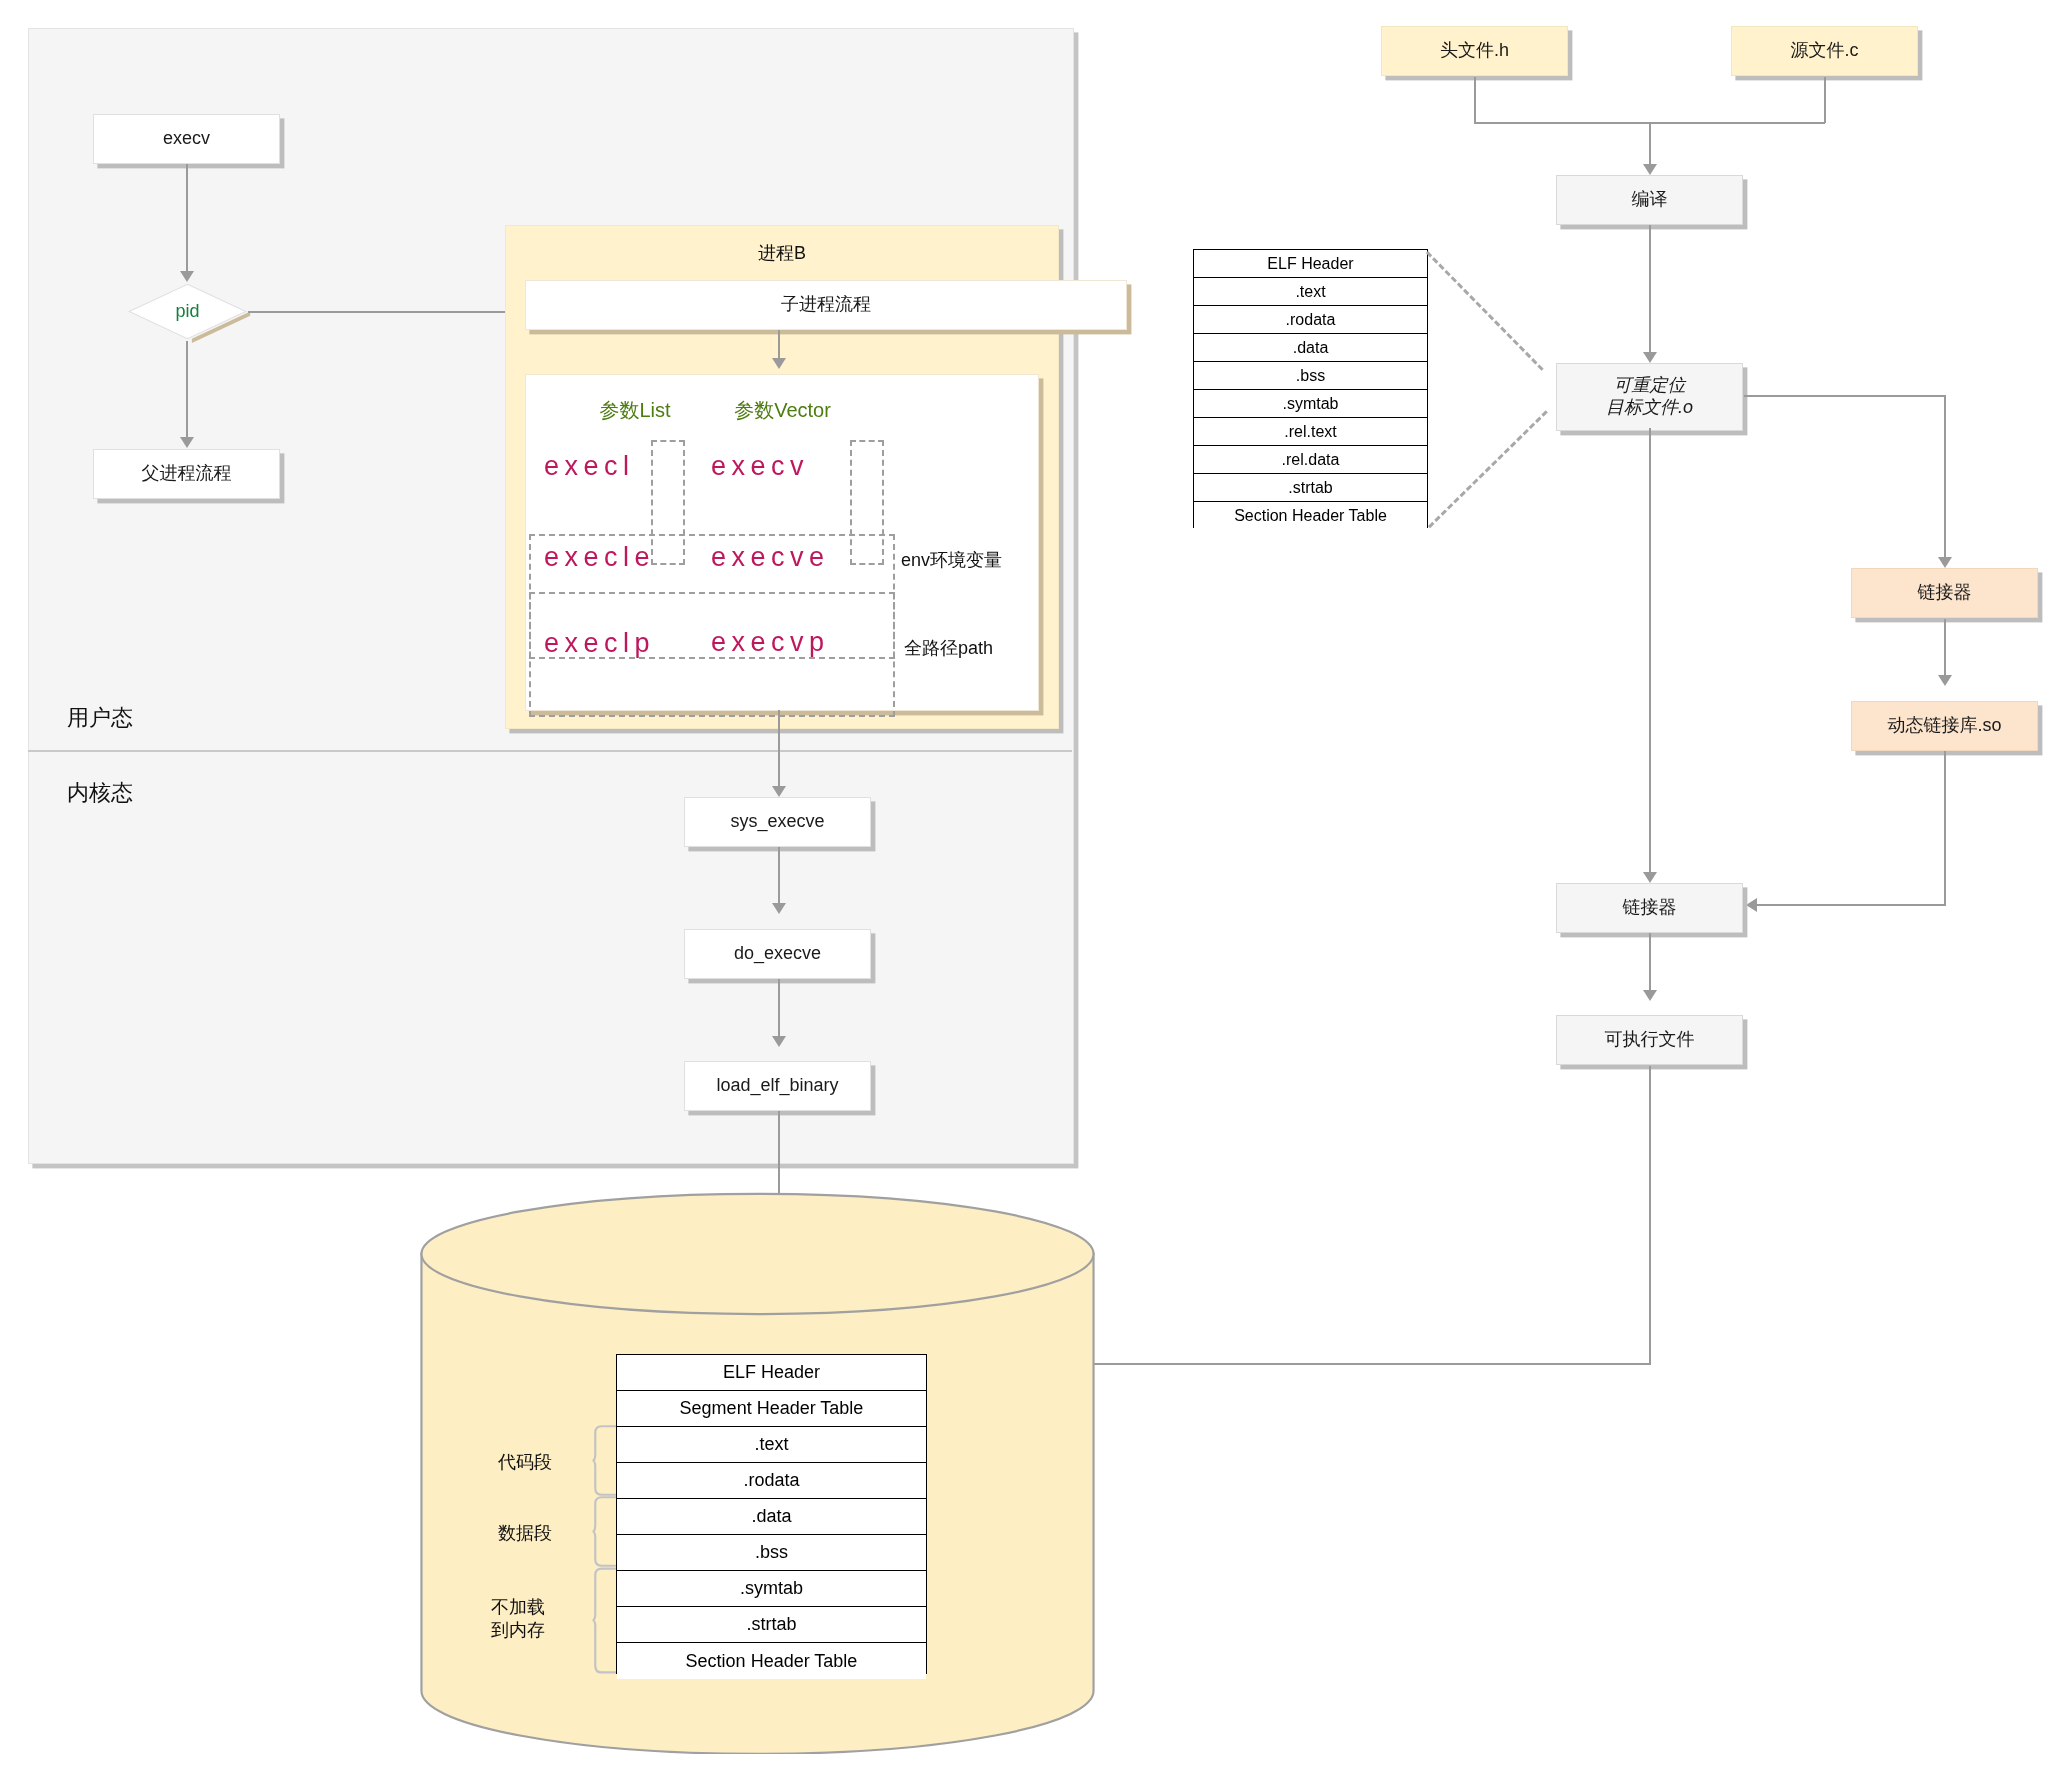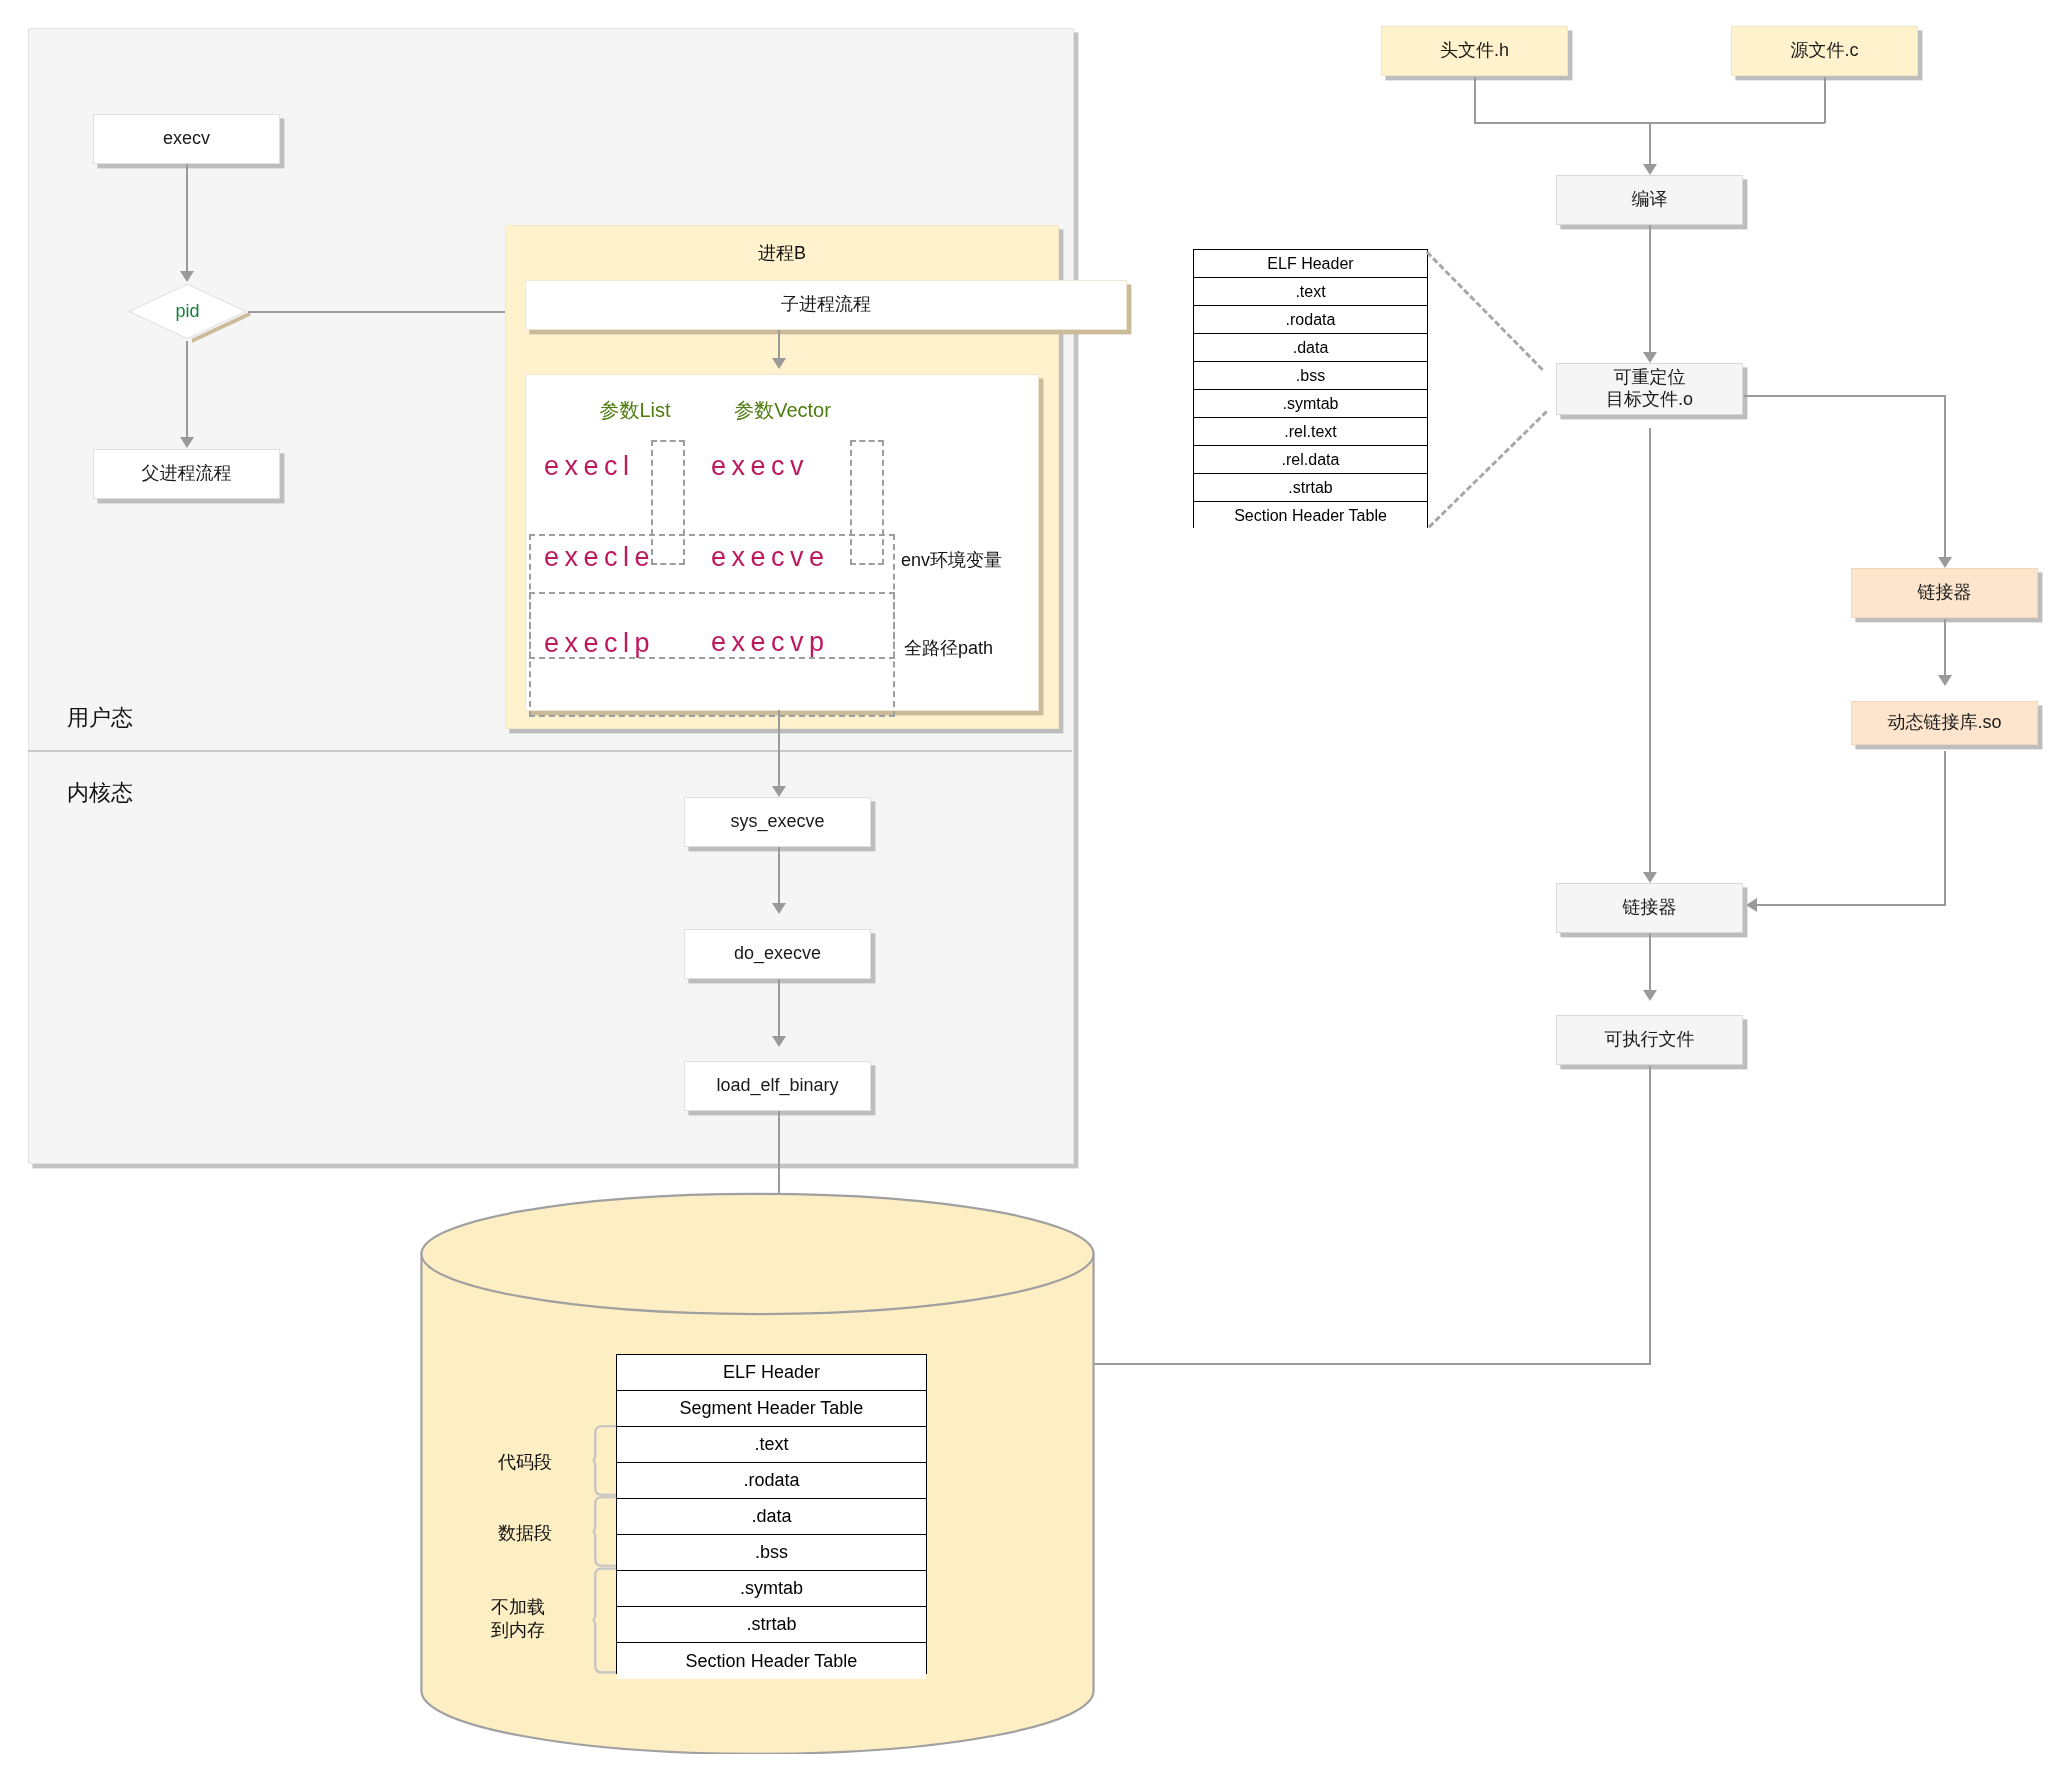--- a/index.html
+++ b/index.html
@@ -167,33 +167,33 @@
   <div class="ln-v" style="left:1824px;top:77px;width:1.6px;height:46px;"></div>
   <div class="ln-h" style="left:1474px;top:122px;width:351px;"></div>
   <div class="ln-v" style="left:1649px;top:122px;height:44px;"></div>
   <div class="arrow-d" style="left:1643px;top:164px;"></div>
 
   <div class="node" style="left:1556px;top:175px;width:187px;height:50px;">编译</div>
 
   <div class="ln-v" style="left:1649px;top:225px;height:131px;"></div>
   <div class="arrow-d" style="left:1643px;top:352px;"></div>
 
-  <div class="node" style="left:1556px;top:363px;width:187px;height:52px;">可重定位
+  <div class="node" style="left:1556px;top:363px;width:187px;height:68px;font-style:italic;">可重定位
 目标文件.o</div>
 
   <div class="ln-h" style="left:1744px;top:395px;width:202px;"></div>
   <div class="ln-v" style="left:1944px;top:395px;height:167px;"></div>
   <div class="arrow-d" style="left:1938px;top:557px;"></div>
 
   <div class="node peach" style="left:1851px;top:568px;width:187px;height:50px;">链接器</div>
 
   <div class="ln-v" style="left:1944px;top:619px;height:60px;"></div>
   <div class="arrow-d" style="left:1938px;top:675px;"></div>
 
-  <div class="node peach" style="left:1851px;top:701px;width:187px;height:44px;">动态链接库.so</div>
+  <div class="node peach" style="left:1851px;top:701px;width:187px;height:50px;">动态链接库.so</div>
 
   <div class="ln-v" style="left:1944px;top:751px;height:155px;"></div>
   <div class="ln-h" style="left:1757px;top:904px;width:189px;"></div>
   <div class="arrow-l" style="left:1746px;top:898px;"></div>
 
   <div class="ln-v" style="left:1649px;top:428px;height:448px;"></div>
   <div class="arrow-d" style="left:1643px;top:872px;"></div>
 
   <div class="node" style="left:1556px;top:883px;width:187px;height:50px;">链接器</div>
 

